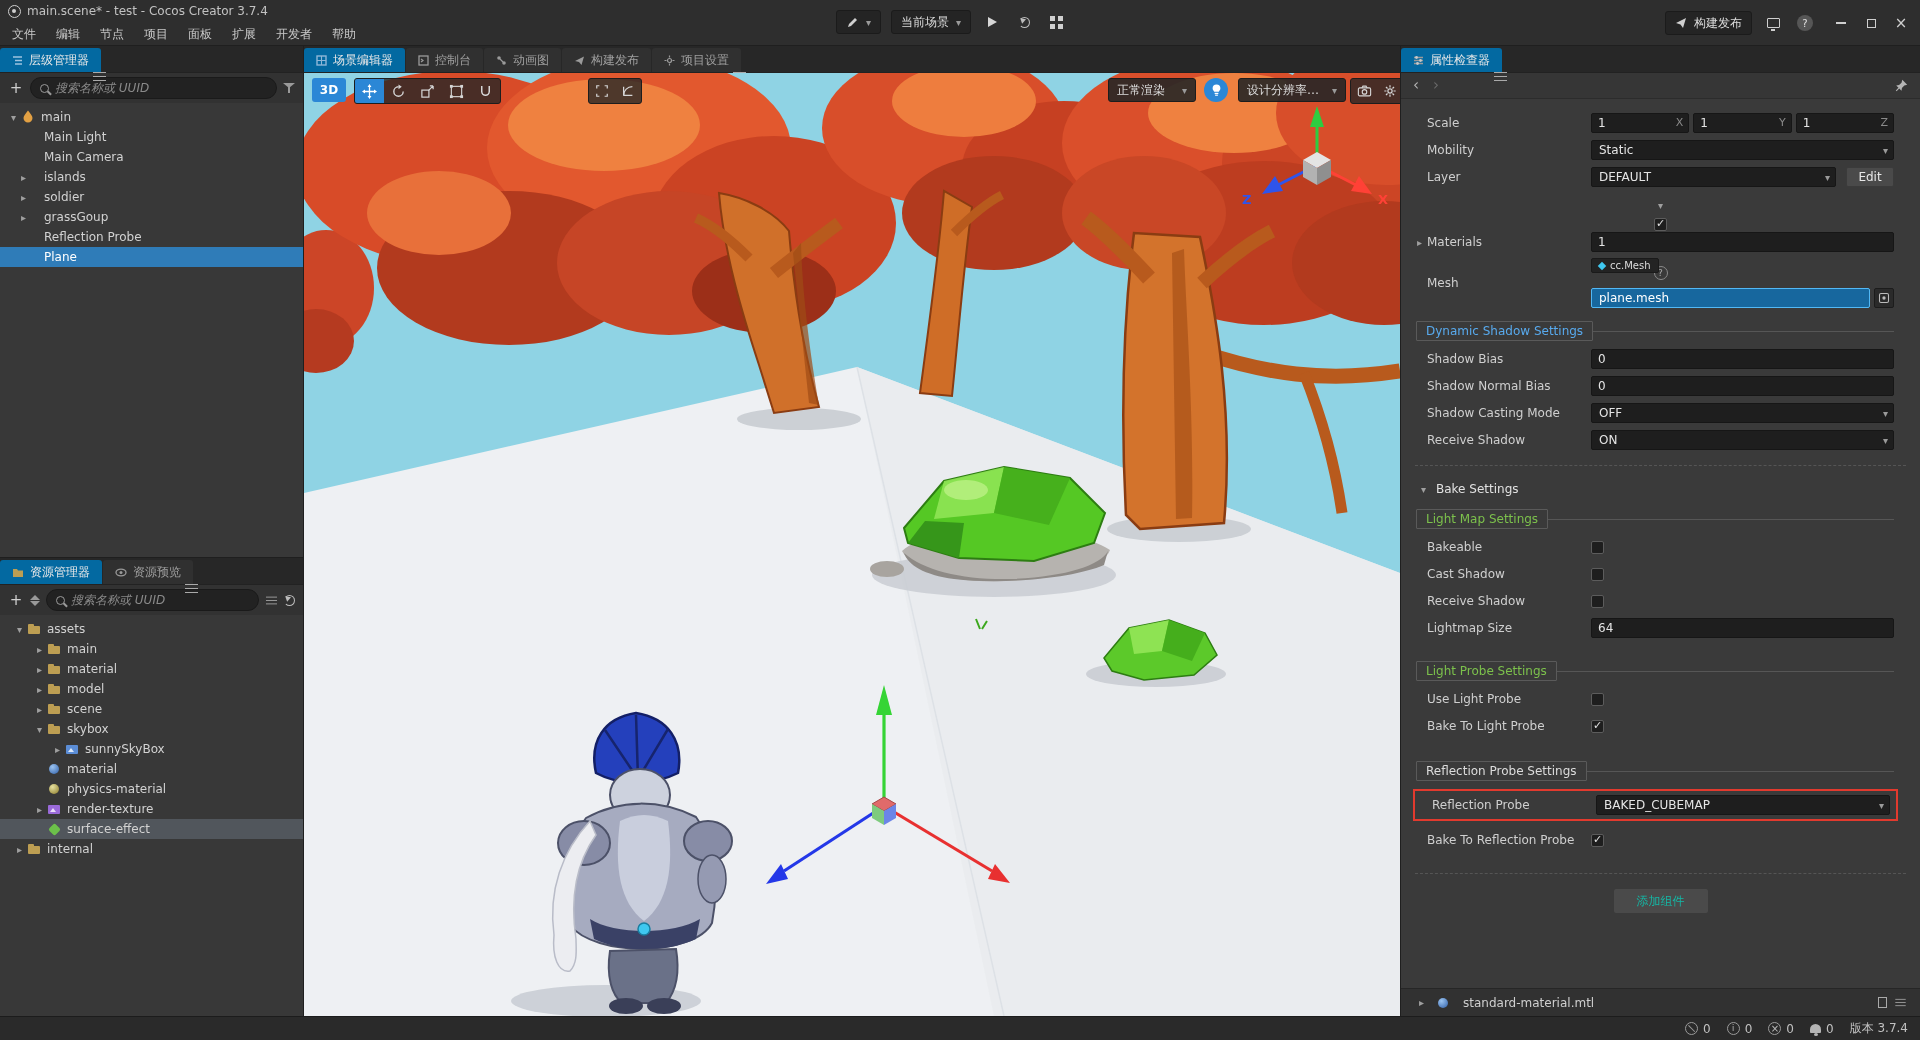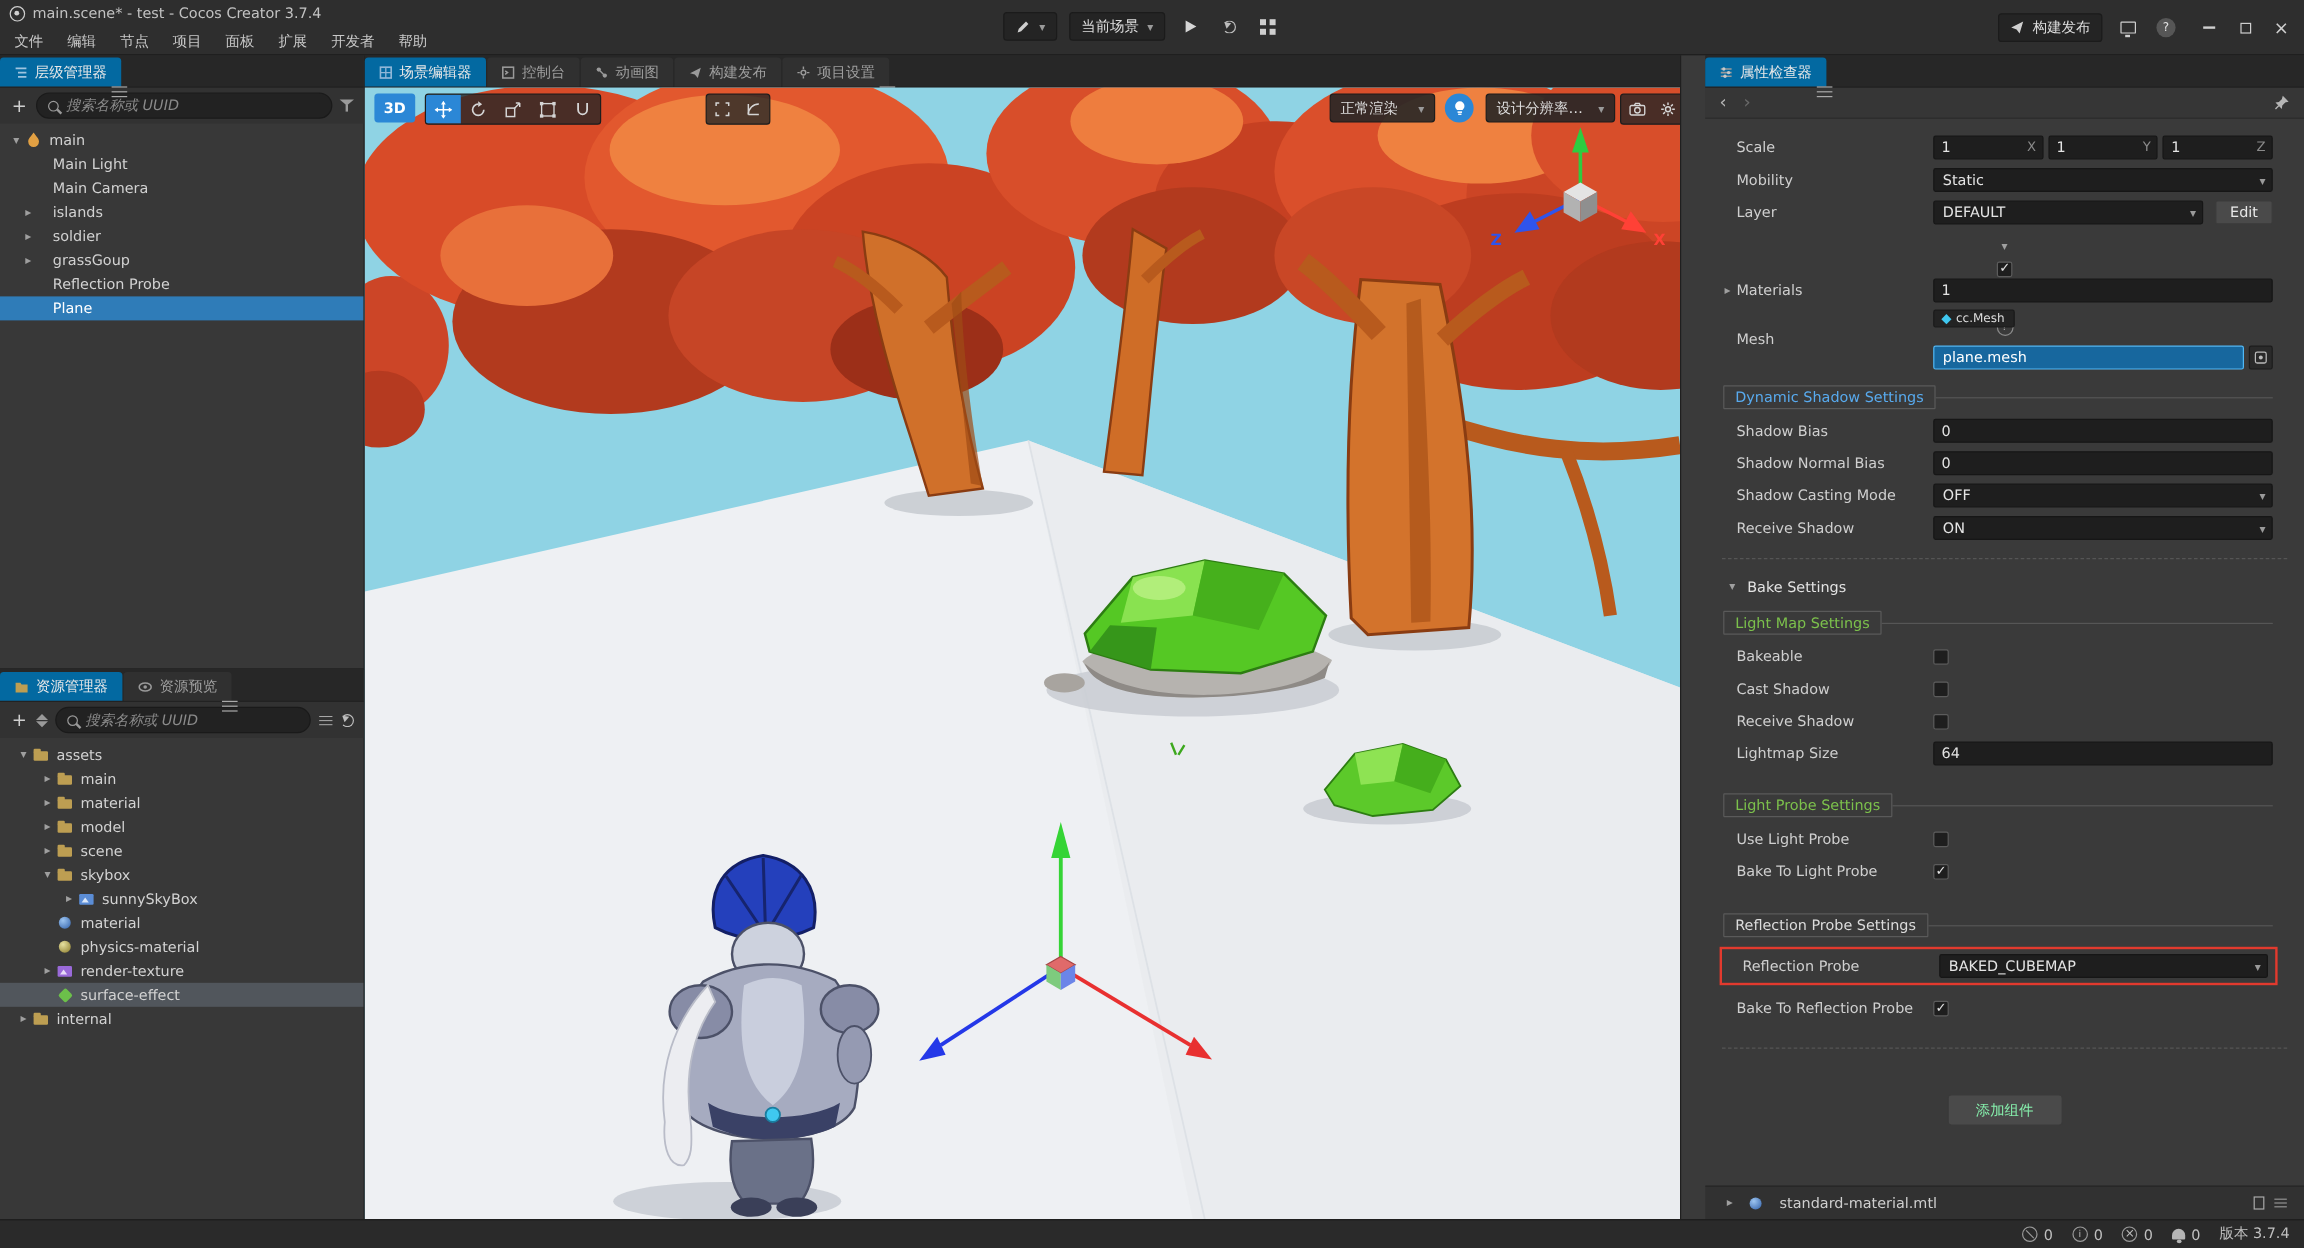--- a/index.html
+++ b/index.html
@@ -98,21 +98,21 @@
   .vt-btn { width:29px; height:24px; display:flex; align-items:center; justify-content:center; color:#d5d5d5; }
   .vt-btn.sm { width:26px; }
   .vt-btn.active { background:#2b87d6; }
   .vt-select { position:absolute; top:0; height:24px; background:#262626e6; border:1px solid #1d1d1d; border-radius:3px;
                display:flex; align-items:center; justify-content:space-between; padding:0 8px; color:#ddd; }
   .bulb-btn { position:absolute; top:0; width:24px; height:24px; border-radius:50%; background:#2b87d6;
               display:flex; align-items:center; justify-content:center; }
 
   
   .inspector { position:absolute; left:1400px; top:46px; width:520px; height:970px; background:#3a3a3a;
-               border-left:1px solid #1f1f1f; display:flex; flex-direction:column;padding-left:20px; }
+               border-left:1px solid #1f1f1f; display:flex; flex-direction:column; }
   .insp-nav { height:26px; flex:none; display:flex; align-items:center; padding:0 12px; gap:14px;
               background:#363636; border-bottom:1px solid #2c2c2c; color:#b5b5b5; }
   .nav-arrow { font-size:15px; line-height:1; }
   .nav-arrow.disabled { color:#6a6a6a; }
   .insp-body { flex:1; position:relative; overflow:hidden; padding-top:8px; }
   .prow { display:flex; align-items:center; min-height:22px; margin:5px 26px; position:relative; }
   .plabel { width:164px; flex:none; color:#cfcfcf; display:flex; align-items:center; }
   .plabel .arr { margin-left:-15px; }
   .pvalue { flex:1; display:flex; align-items:center; gap:4px; min-width:0; }
   .tinput { height:20px; background:#1e1e1e; border:1px solid #161616; border-radius:2px; color:#e4e4e4;
@@ -143,22 +143,22 @@
   .chip { display:flex; align-items:center; gap:5px; background:#232323; border:1px solid #1a1a1a;
           padding:1px 7px; font-size:10px; color:#ddd; border-radius:2px; }
   .diam { width:6px; height:6px; background:#3fc8f0; transform:rotate(45deg); }
   .hrow { display:flex; align-items:center; gap:4px;margin-top:12px; }
   .mesh-input { flex:1; height:20px; background:#17679e; border:1px solid #52b8f5; border-radius:2px;
                 color:#fff; display:flex; align-items:center; padding:0 7px; }
   .picker-btn { width:20px; height:20px; background:#2a2a2a; border:1px solid #1c1c1c; border-radius:2px;
                 display:flex; align-items:center; justify-content:center; flex:none; }
   .red-outline { border:2px solid #e23a2e; margin:8px 22px 4px 12px; padding:3px 4px; }
   .red-outline .prow { margin:0 2px 0 13px; }
-  .add-btn { margin:38px auto 0; width:96px; height:26px; background:#4a4a4a; border:1px solid #3a3a3a;
-             border-radius:3px; color:#86efac; display:flex; align-items:center; justify-content:center; }
+  .add-btn { margin:14px auto 0; width:96px; height:26px; background:#4a4a4a; border:1px solid #3a3a3a;
+             border-radius:3px; color:#14b8a6; display:flex; align-items:center; justify-content:center; }
   .insp-footer { position:absolute; left:0; right:0; bottom:0; height:28px; background:#313131;
                  border-top:1px solid #262626; display:flex; align-items:center; gap:7px; padding:0 13px; color:#cfcfcf; }
   .ic-copy { width:9px; height:11px; border:1.3px solid #aaa; position:relative; background:#313131; }
   .ic-copy::before { content:''; position:absolute; left:2px; top:-4px; width:9px; height:11px; border:1.3px solid #aaa; z-index:-1; }
 
   
   .statusbar { position:absolute; left:0; bottom:0; width:1920px; height:24px; background:#2a2a2a;
                border-top:1px solid #1c1c1c; display:flex; align-items:center; justify-content:flex-end;
                gap:16px; padding-right:12px; color:#c0c0c0; z-index:60; }
   .stat { display:flex; align-items:center; gap:5px; }

